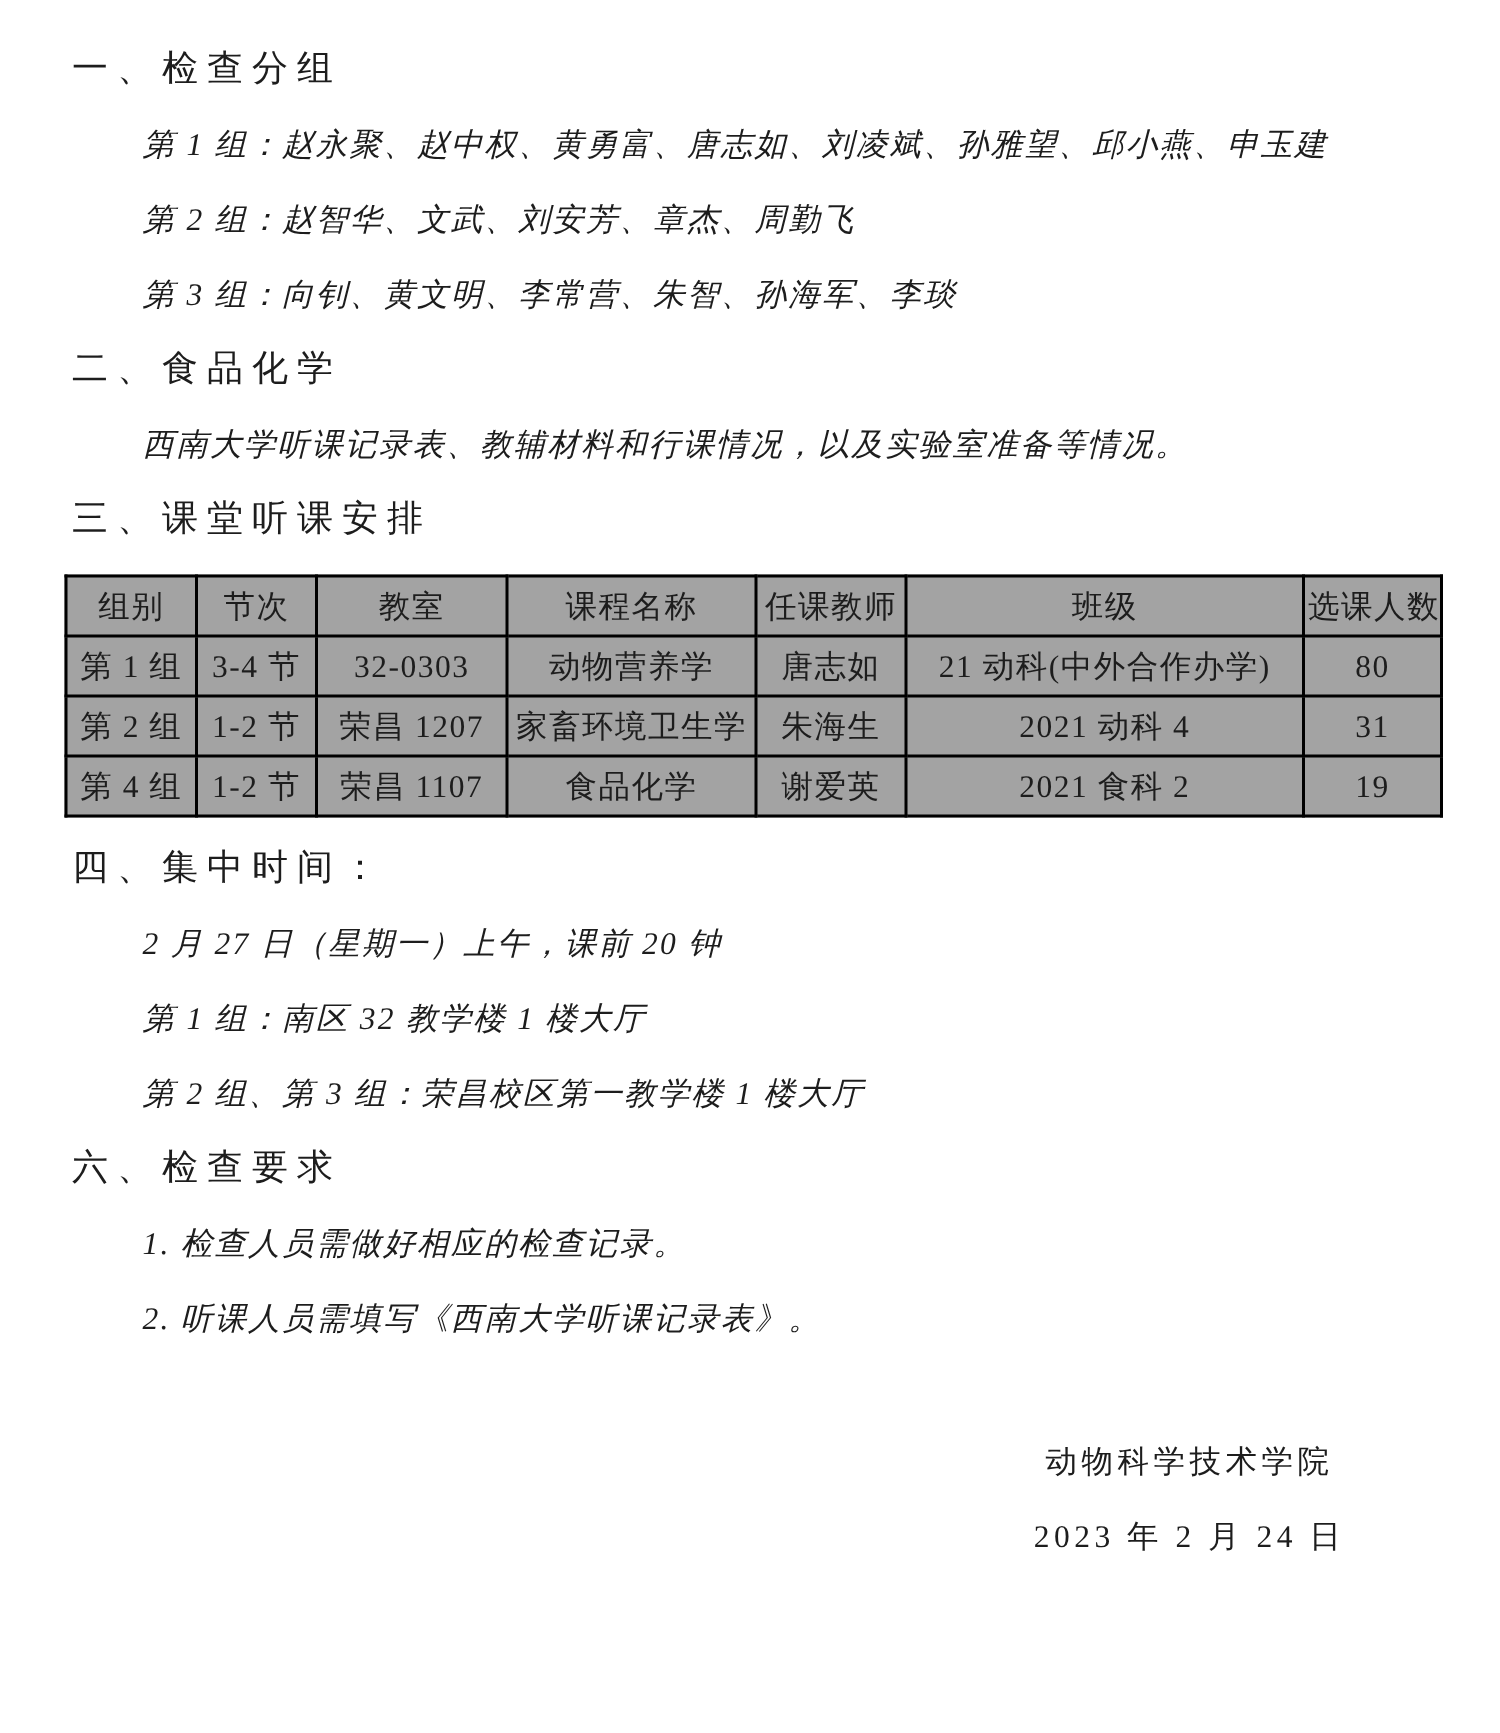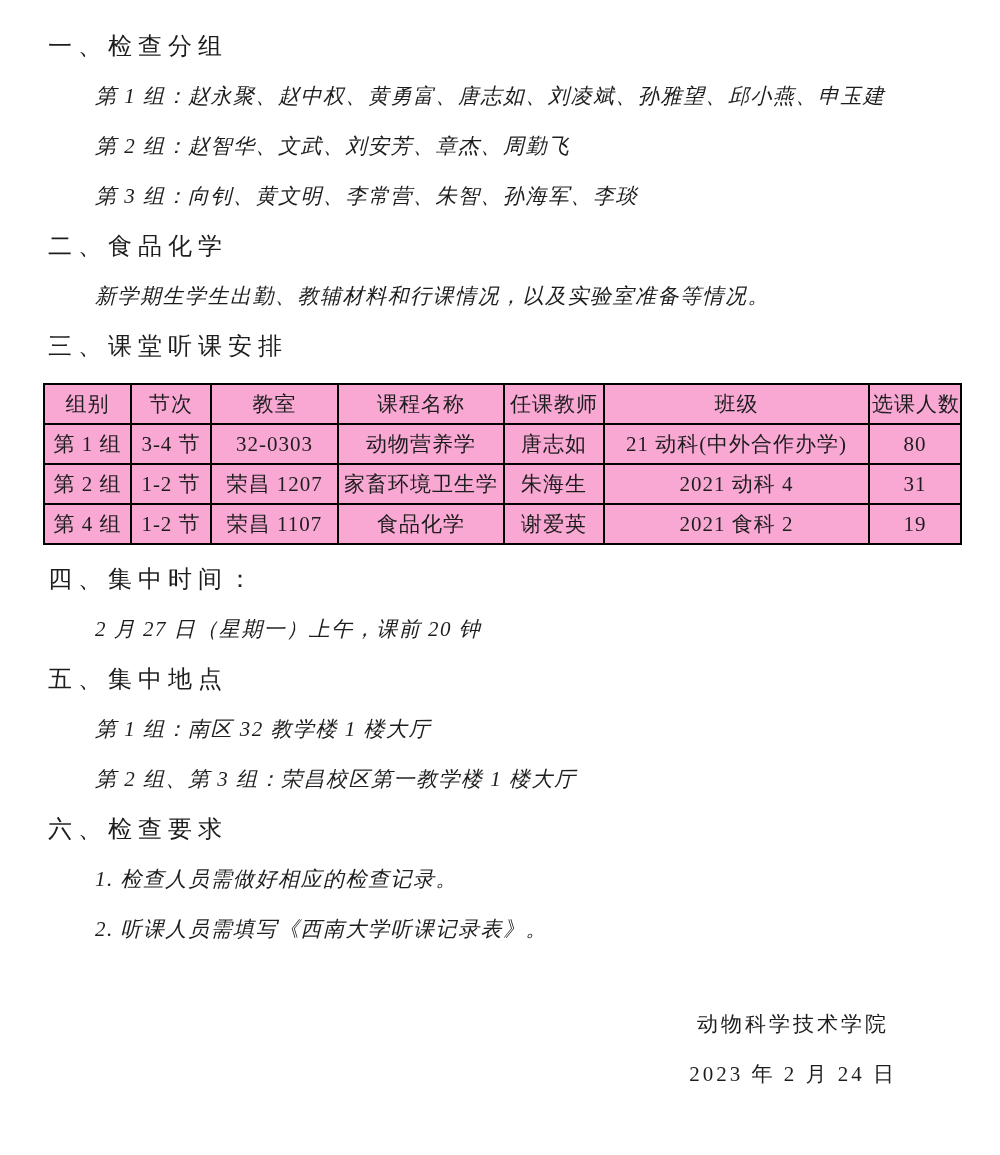--- a/index.html
+++ b/index.html
@@ -35,21 +35,21 @@
     padding-left: 47px;
     font-size: 21px;
     letter-spacing: 1.5px;
     font-style: italic;
   }
   table.schedule {
     border-collapse: collapse;
     table-layout: fixed;
     width: 917px;
     margin: 0 0 21px -5px;
-    background: #f9a8d4;
+    background: #a3a3a3;
   }
   table.schedule td {
     border: 2px solid #000000;
     text-align: center;
     vertical-align: middle;
     font-size: 21px;
     letter-spacing: 1px;
     height: 38px;
     padding: 0 2px;
     overflow: hidden;
@@ -70,21 +70,21 @@
 <body>
 
 <div class="page">
 
   <p class="heading">一、检查分组</p>
   <p class="indent">第 1 组：赵永聚、赵中权、黄勇富、唐志如、刘凌斌、孙雅望、邱小燕、申玉建</p>
   <p class="indent">第 2 组：赵智华、文武、刘安芳、章杰、周勤飞</p>
   <p class="indent">第 3 组：向钊、黄文明、李常营、朱智、孙海军、李琰</p>
 
   <p class="heading">二、食品化学</p>
-  <p class="indent">新学期生学生出勤、教辅材料和行课情况，以及实验室准备等情况。</p>
+  <p class="indent">西南大学听课记录表、教辅材料和行课情况，以及实验室准备等情况。</p>
 
   <p class="heading">三、课堂听课安排</p>
 
   <table class="schedule">
     <colgroup>
       <col style="width:87px">
       <col style="width:80px">
       <col style="width:127px">
       <col style="width:166px">
       <col style="width:100px">
@@ -127,21 +127,20 @@
         <td>谢爱英</td>
         <td>2021 食科 2</td>
         <td>19</td>
       </tr>
     </tbody>
   </table>
 
   <p class="heading">四、集中时间：</p>
   <p class="indent">2 月 27 日（星期一）上午，课前 20 钟</p>
 
-  <p class="heading">五、集中地点</p>
   <p class="indent">第 1 组：南区 32 教学楼 1 楼大厅</p>
   <p class="indent">第 2 组、第 3 组：荣昌校区第一教学楼 1 楼大厅</p>
 
   <p class="heading">六、检查要求</p>
   <p class="indent">1. 检查人员需做好相应的检查记录。</p>
   <p class="indent">2. 听课人员需填写《西南大学听课记录表》。</p>
 
   <div class="footer">
     <p>动物科学技术学院</p>
     <p>2023 年 2 月 24 日</p>

